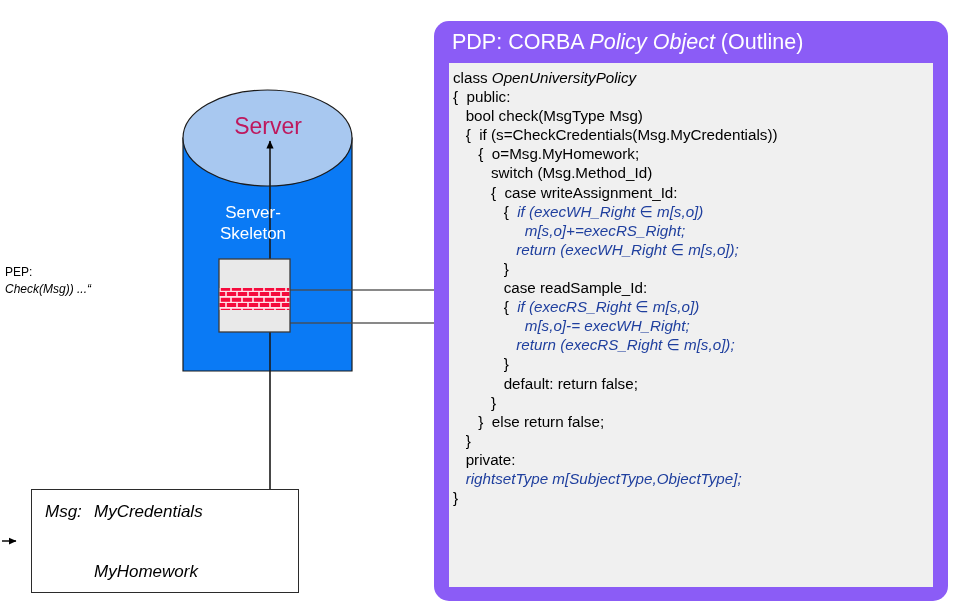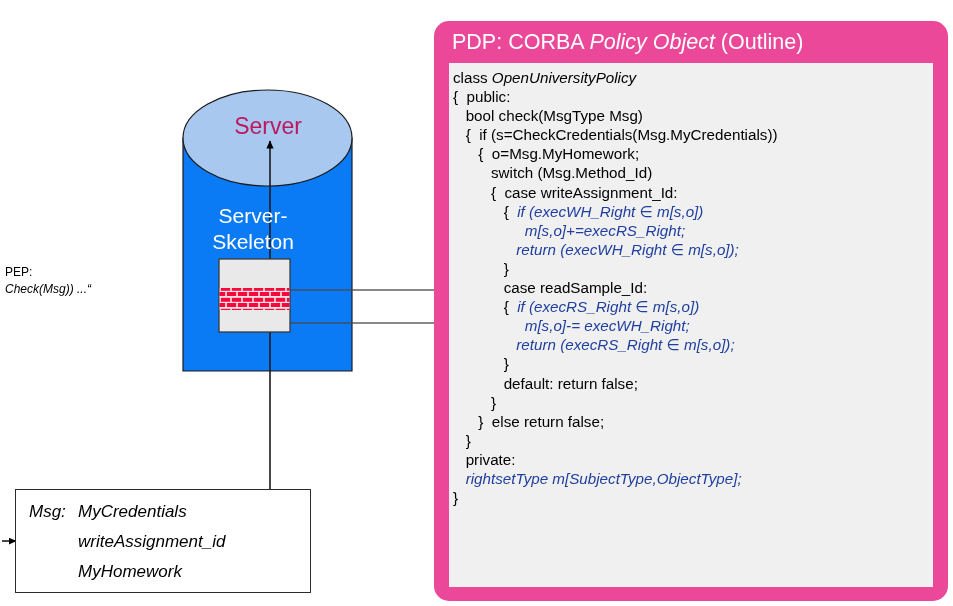--- a/index.html
+++ b/index.html
@@ -6,37 +6,37 @@
   body{width:953px;height:606px;position:relative;overflow:hidden;
        font-family:"Liberation Sans","DejaVu Sans",sans-serif;color:#000;}
   .stage{position:absolute;left:0;top:0;width:953px;height:606px;}
 
   
   #svg-layer{position:absolute;left:0;top:0;width:953px;height:606px;}
 
   .cyl-top-label{position:absolute;left:188px;top:114px;width:160px;
     text-align:center;font-size:23px;color:#be185d;line-height:1.05;}
   .skel-label{position:absolute;left:188px;top:203px;width:130px;text-align:center;
-    font-size:21px;color:#ffffff;line-height:1.22;}
+    font-size:17px;color:#ffffff;line-height:1.22;}
 
   .pep-block{position:absolute;left:5px;top:264px;width:245px;font-size:12px;
     line-height:1.45;color:#000;}
   .pep-block .it{font-style:italic;}
 
-  .msgbox{position:absolute;left:15px;top:489px;width:296px;height:104px;
+  .msgbox{position:absolute;left:31px;top:489px;width:268px;height:104px;
     background:#ffffff;border:1.4px solid #2b2b2b;box-sizing:border-box;}
   .msgbox .row{position:absolute;left:13px;font-style:italic;font-size:17px;
     white-space:nowrap;}
   .msgbox .r0{top:12px;}
   .msgbox .r1{top:42px;left:62px;}
   .msgbox .r2{top:72px;left:62px;}
 
   
   .pdp{position:absolute;left:434px;top:21px;width:514px;height:580px;
-       background:#ec4899;border-radius:15px;box-sizing:border-box;}
+       background:#8b5cf6;border-radius:15px;box-sizing:border-box;}
   .pdp-title{position:absolute;left:18px;top:9px;font-size:21.5px;color:#ffffff;
        white-space:nowrap;}
   .pdp-title .it{font-style:italic;}
   .pdp-body{position:absolute;left:15px;top:42px;width:484px;height:524px;
        background:#F0F0F0;box-sizing:border-box;padding:5px 0 12px 4px;}
   .code{font-size:15.2px;line-height:19.1px;white-space:pre;color:#000;}
   .code .b{color:#1F3F9E;font-style:italic;}
   .code .i{font-style:italic;}
 
   
@@ -89,21 +89,20 @@
   </div>
 
   <div class="pep-block">
     <div>PEP:</div>
     <div class="it">Check(Msg)) ...“</div>
   </div>
 
   <div class="msgbox">
     <div class="row r0">Msg:</div>
     <div class="row r0" style="left:62px">MyCredentials</div>
-    <div class="row r1">writeAssignment_id</div>
     <div class="row r2">MyHomework</div>
   </div>
 
   <div class="pdp">
     <div class="pdp-title">
       <span>PDP: CORBA </span><span class="it">Policy Object</span><span> (Outline)</span>
     </div>
     <div class="pdp-body">
       <div class="code" id="code-host"><div><span>class </span><span class="i">OpenUniversityPolicy</span></div><div><span>{  public:</span></div><div><span>   bool check(MsgType Msg)</span></div><div><span>   {  if (s=CheckCredentials(Msg.MyCredentials))</span></div><div><span>      {  o=Msg.MyHomework;</span></div><div><span>         switch (Msg.Method_Id)</span></div><div><span>         {  case writeAssignment_Id:</span></div><div><span>            {  </span><span class="b">if (execWH_Right ∈ m[s,o])</span></div><div><span>                 </span><span class="b">m[s,o]+=execRS_Right;</span></div><div><span>               </span><span class="b">return (execWH_Right ∈ m[s,o]);</span></div><div><span>            }</span></div><div><span>            case readSample_Id:</span></div><div><span>            {  </span><span class="b">if (execRS_Right ∈ m[s,o])</span></div><div><span>                 </span><span class="b">m[s,o]-= execWH_Right;</span></div><div><span>               </span><span class="b">return (execRS_Right ∈ m[s,o]);</span></div><div><span>            }</span></div><div><span>            default: return false;</span></div><div><span>         }</span></div><div><span>      }  else return false;</span></div><div><span>   }</span></div><div><span>   private:</span></div><div><span>   </span><span class="b">rightsetType m[SubjectType,ObjectType];</span></div><div><span>}</span></div></div>
     </div>

